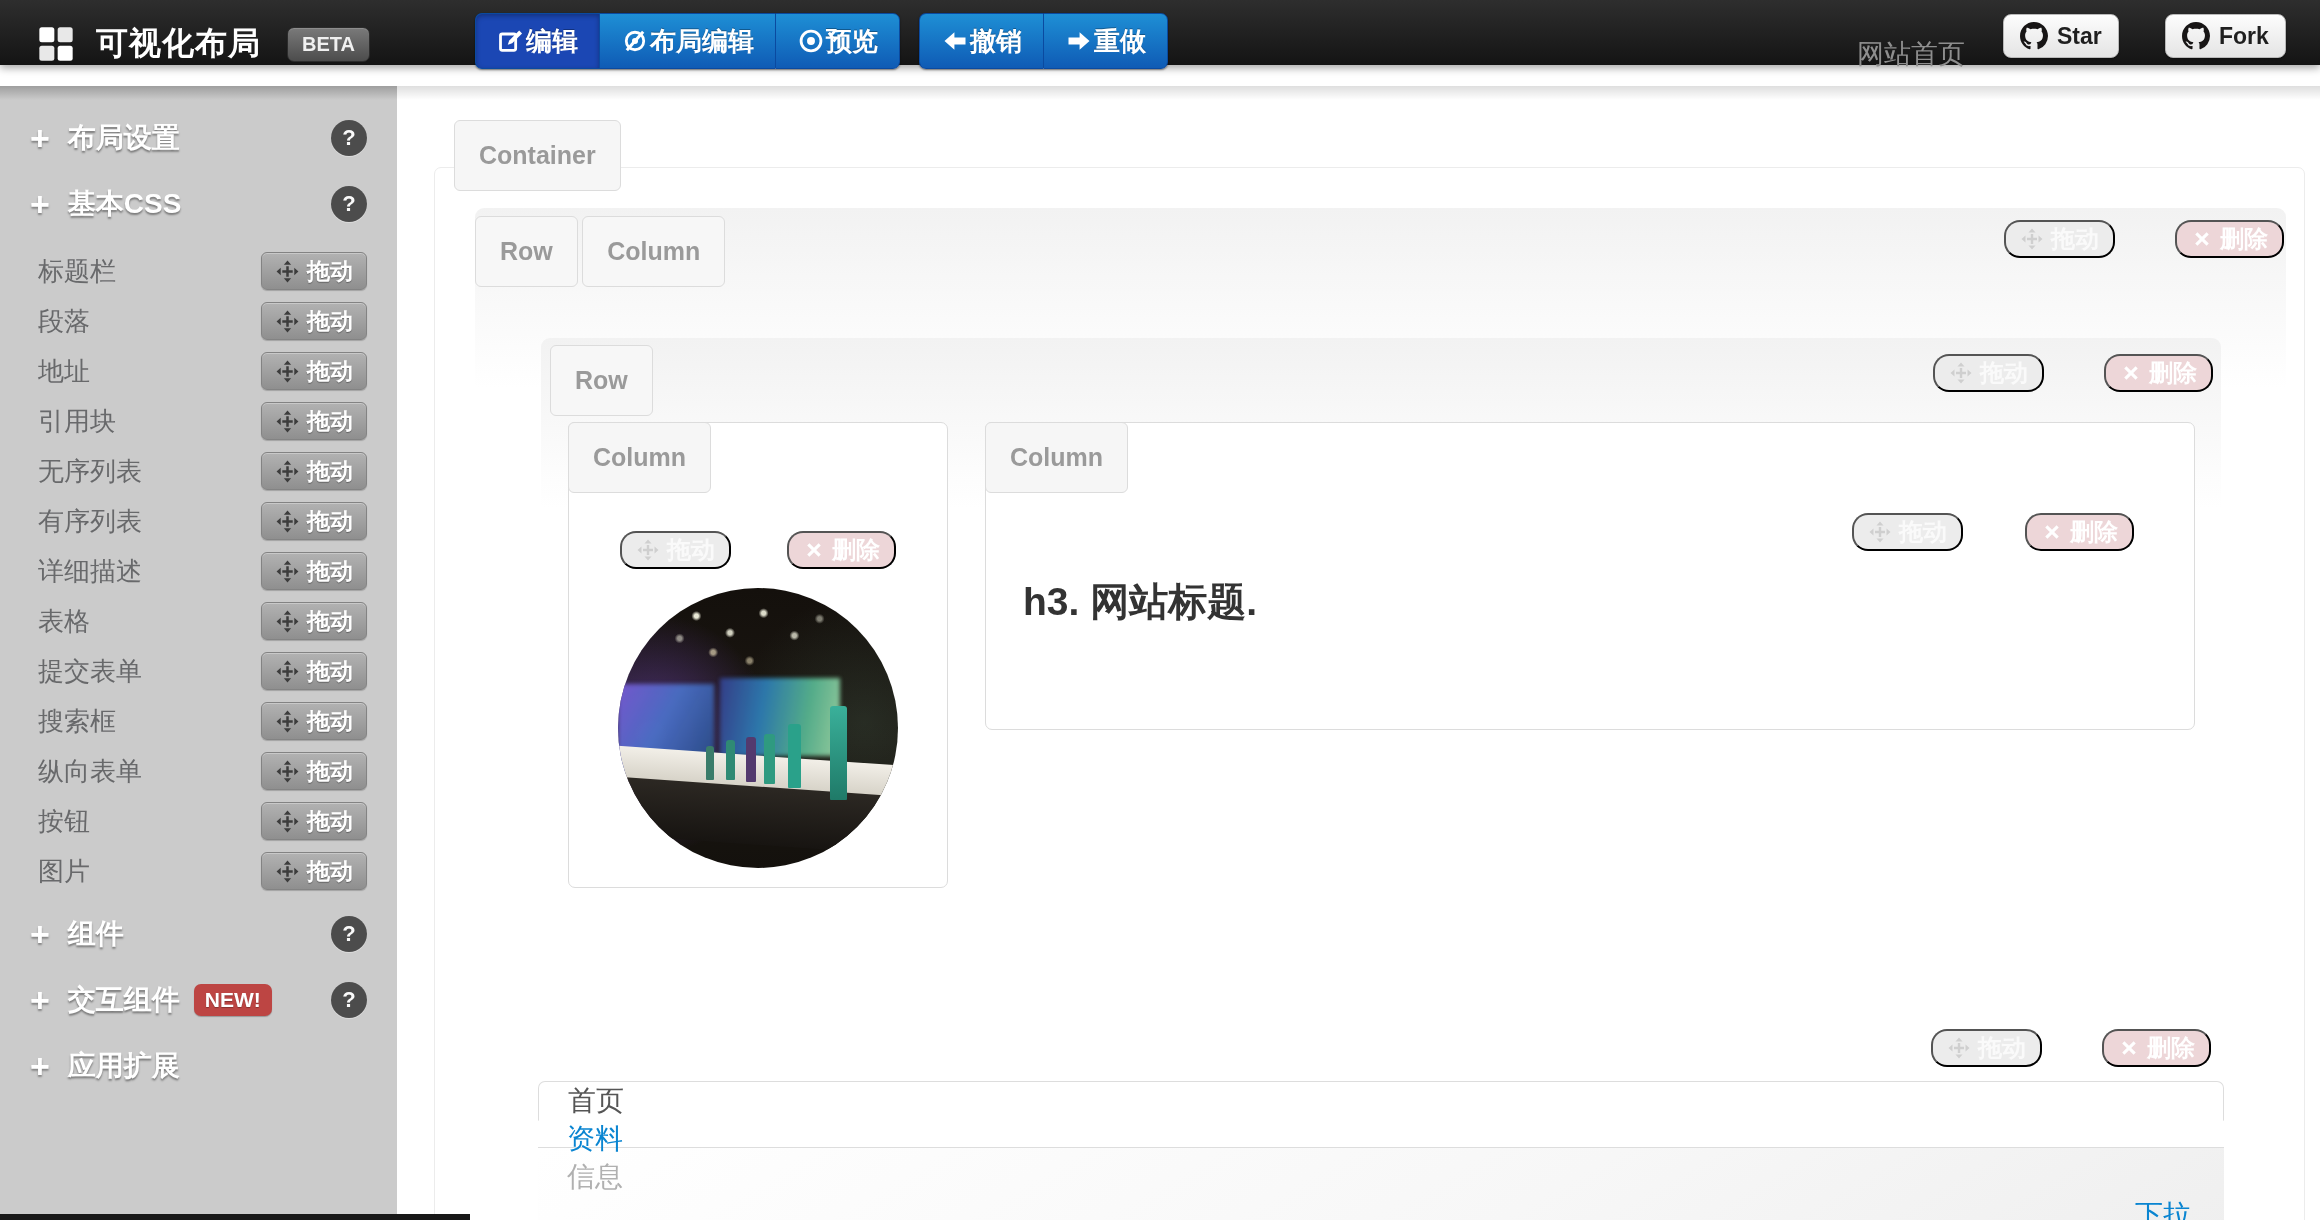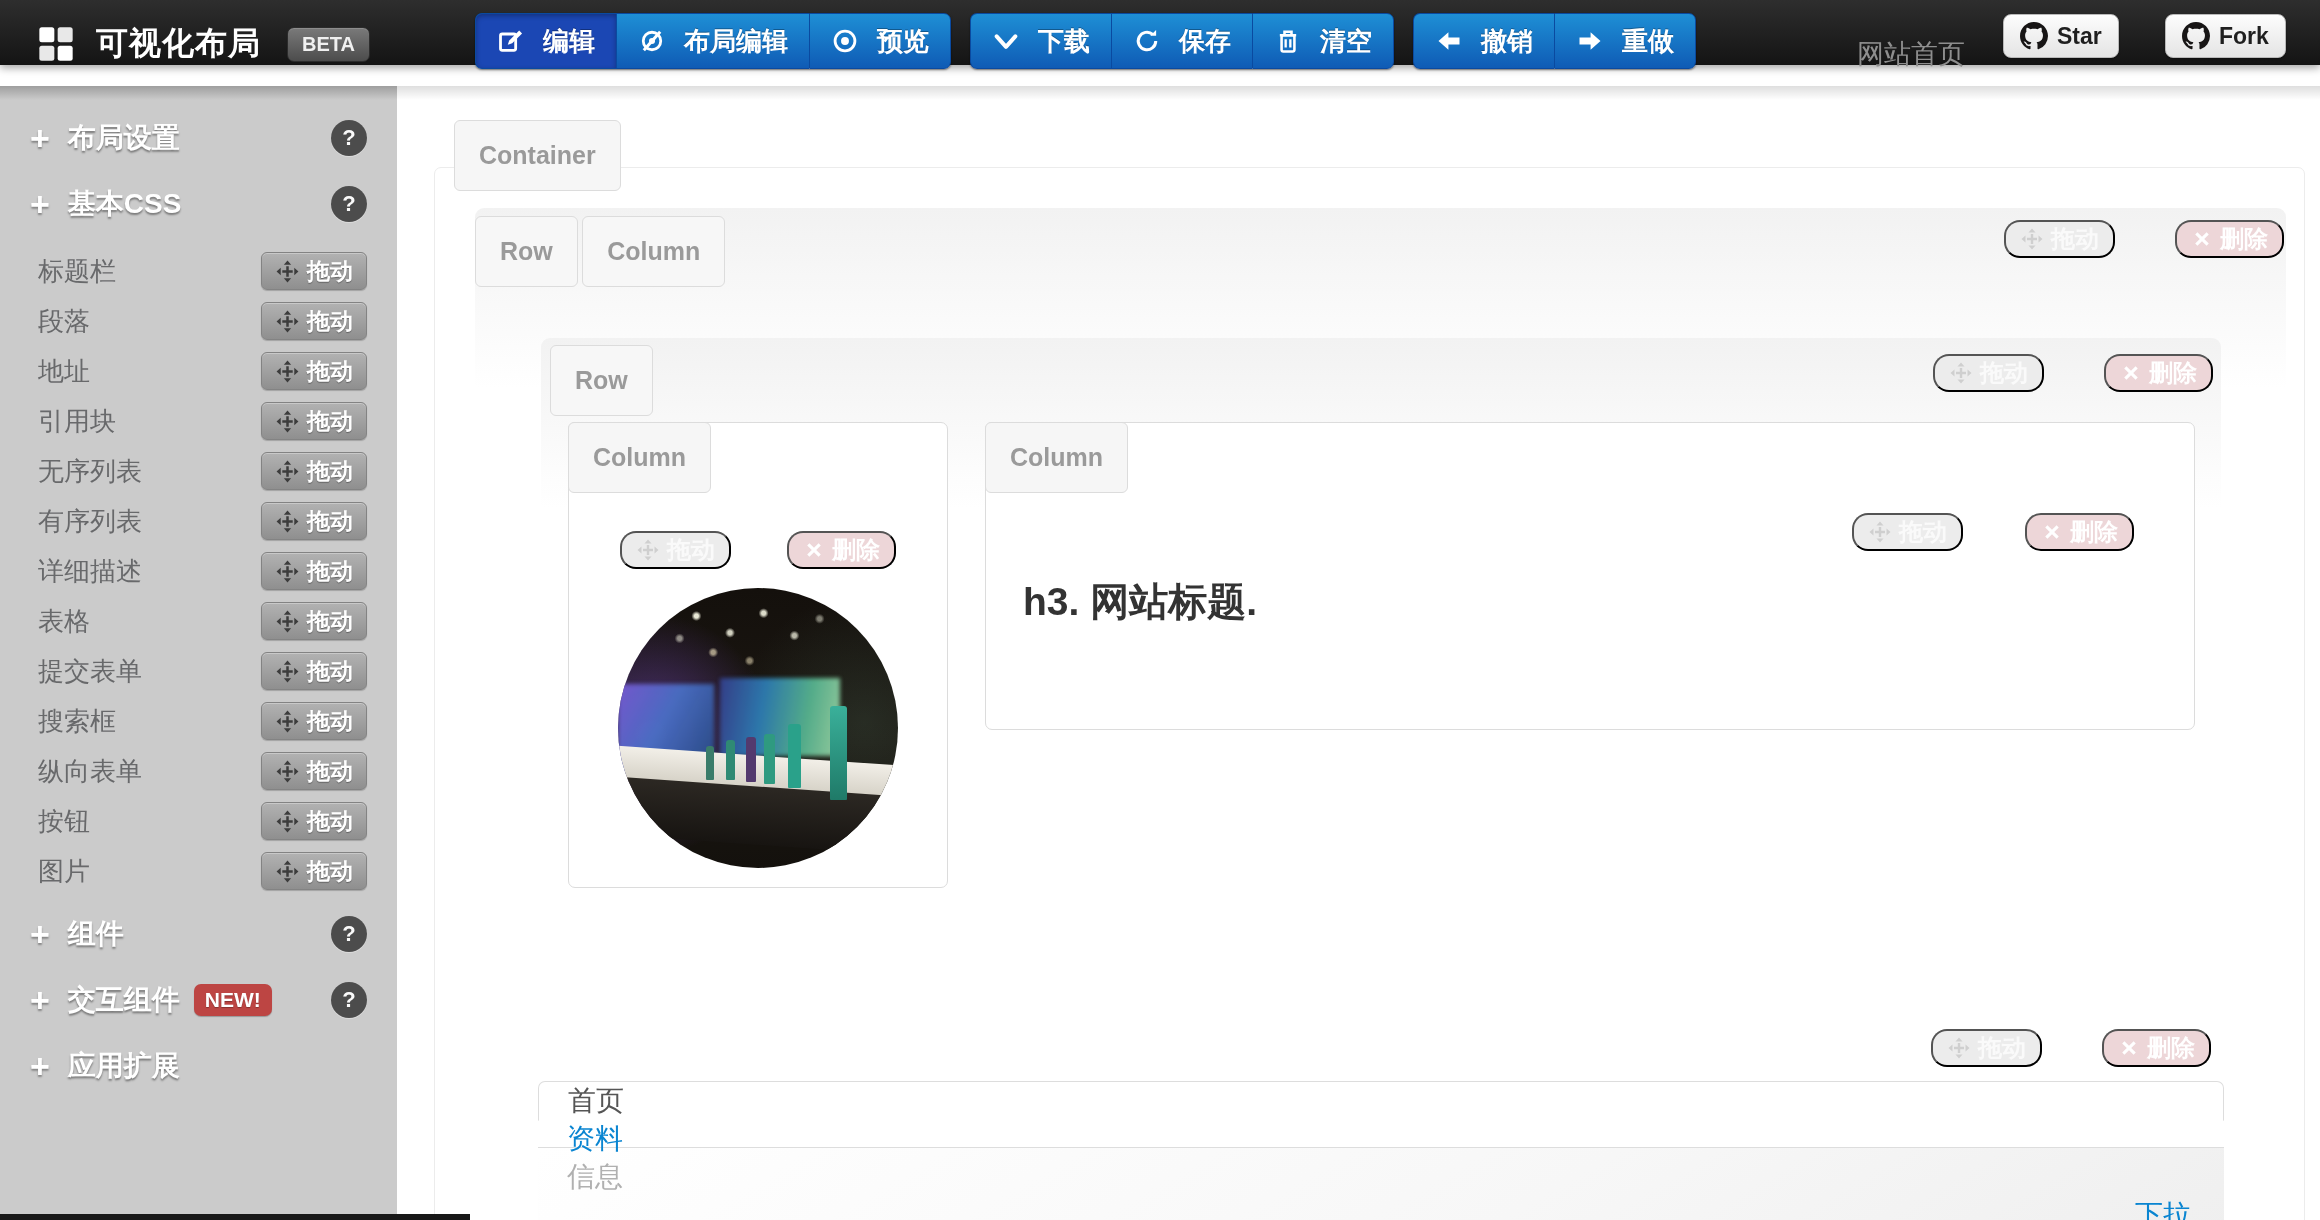--- a/index.html
+++ b/index.html
@@ -16,21 +16,21 @@
   .logo-grid { width:40px; height:40px; }
   .app-title { color:#fff; font-size:32px; font-weight:bold; letter-spacing:1px; }
   .beta-badge {
     margin-left:6px; background:linear-gradient(#7a7a7a,#4c4c4c);
     color:#f0f0f0; font-size:20px; font-weight:bold; padding:5px 14px;
     border-radius:7px; border:1px solid #2c2c2c; box-shadow:0 1px 0 rgba(255,255,255,.15) inset;
   }
   .toolbar { position:absolute; left:475px; top:13px; display:flex; gap:19px; }
   .btn-group { display:flex; border-radius:7px; box-shadow:0 1px 2px rgba(0,0,0,.5); }
   .btn-blue {
-    height:56px; display:flex; align-items:center; gap:18px; padding:0 21px;
+    height:56px; display:flex; align-items:center; gap:1px; padding:0 21px;
     background:linear-gradient(#1e8fd5, #0f5bb5);
     border:1px solid #0a4aa0; border-right-width:0;
     color:#fff; font-size:26px; font-weight:bold; cursor:pointer;
     text-shadow:0 -1px 0 rgba(0,0,0,.3);
   }
   .btn-group .btn-blue:first-child { border-radius:7px 0 0 7px; }
   .btn-group .btn-blue:last-child { border-radius:0 7px 7px 0; border-right-width:1px; }
   .btn-group .btn-blue:only-child { border-radius:7px; }
   .btn-blue.active { background:#1b47b4; box-shadow:inset 0 2px 5px rgba(0,0,0,.3); }
   .btn-blue svg { width:28px; height:28px; }
@@ -208,43 +208,20 @@
       </button>
       <button class="btn-blue">
         <svg viewBox="0 0 24 24">
             <circle cx="12" cy="12" r="8.5" fill="none" stroke="#fff" stroke-width="2.4"></circle>
             <circle cx="12" cy="12" r="3.4" fill="#fff"></circle>
           </svg>
         <span>预览</span>
       </button>
     </div>
 
-    <div class="btn-group">
-      <button class="btn-blue">
-        <svg viewBox="0 0 24 24">
-            <path d="M4 8l8 9 8-9" fill="none" stroke="#fff" stroke-width="3.4" stroke-linecap="round" stroke-linejoin="round"></path>
-          </svg>
-        <span>下载</span>
-      </button>
-      <button class="btn-blue">
-        <svg viewBox="0 0 24 24">
-            <path d="M19.5 12a7.5 7.5 0 1 1-2.6-5.7" fill="none" stroke="#fff" stroke-width="2.6"></path>
-            <path d="M19.8 2.5v5h-5z" fill="#fff"></path>
-          </svg>
-        <span>保存</span>
-      </button>
-      <button class="btn-blue">
-        <svg viewBox="0 0 24 24">
-            <path d="M5 7h14M9 7V4h6v3" fill="none" stroke="#fff" stroke-width="2.2"></path>
-            <rect x="6.5" y="7" width="11" height="14" rx="1.5" fill="none" stroke="#fff" stroke-width="2.2"></rect>
-            <path d="M10 10.5v7M14 10.5v7" stroke="#fff" stroke-width="2"></path>
-          </svg>
-        <span>清空</span>
-      </button>
-    </div>
 
     <div class="btn-group">
       <button class="btn-blue">
         <svg viewBox="0 0 24 24">
             <path d="M3 12l8.5-7.5v4.5H21v6h-9.5v4.5z" fill="#fff"></path>
           </svg>
         <span>撤销</span>
       </button>
       <button class="btn-blue">
         <svg viewBox="0 0 24 24">

